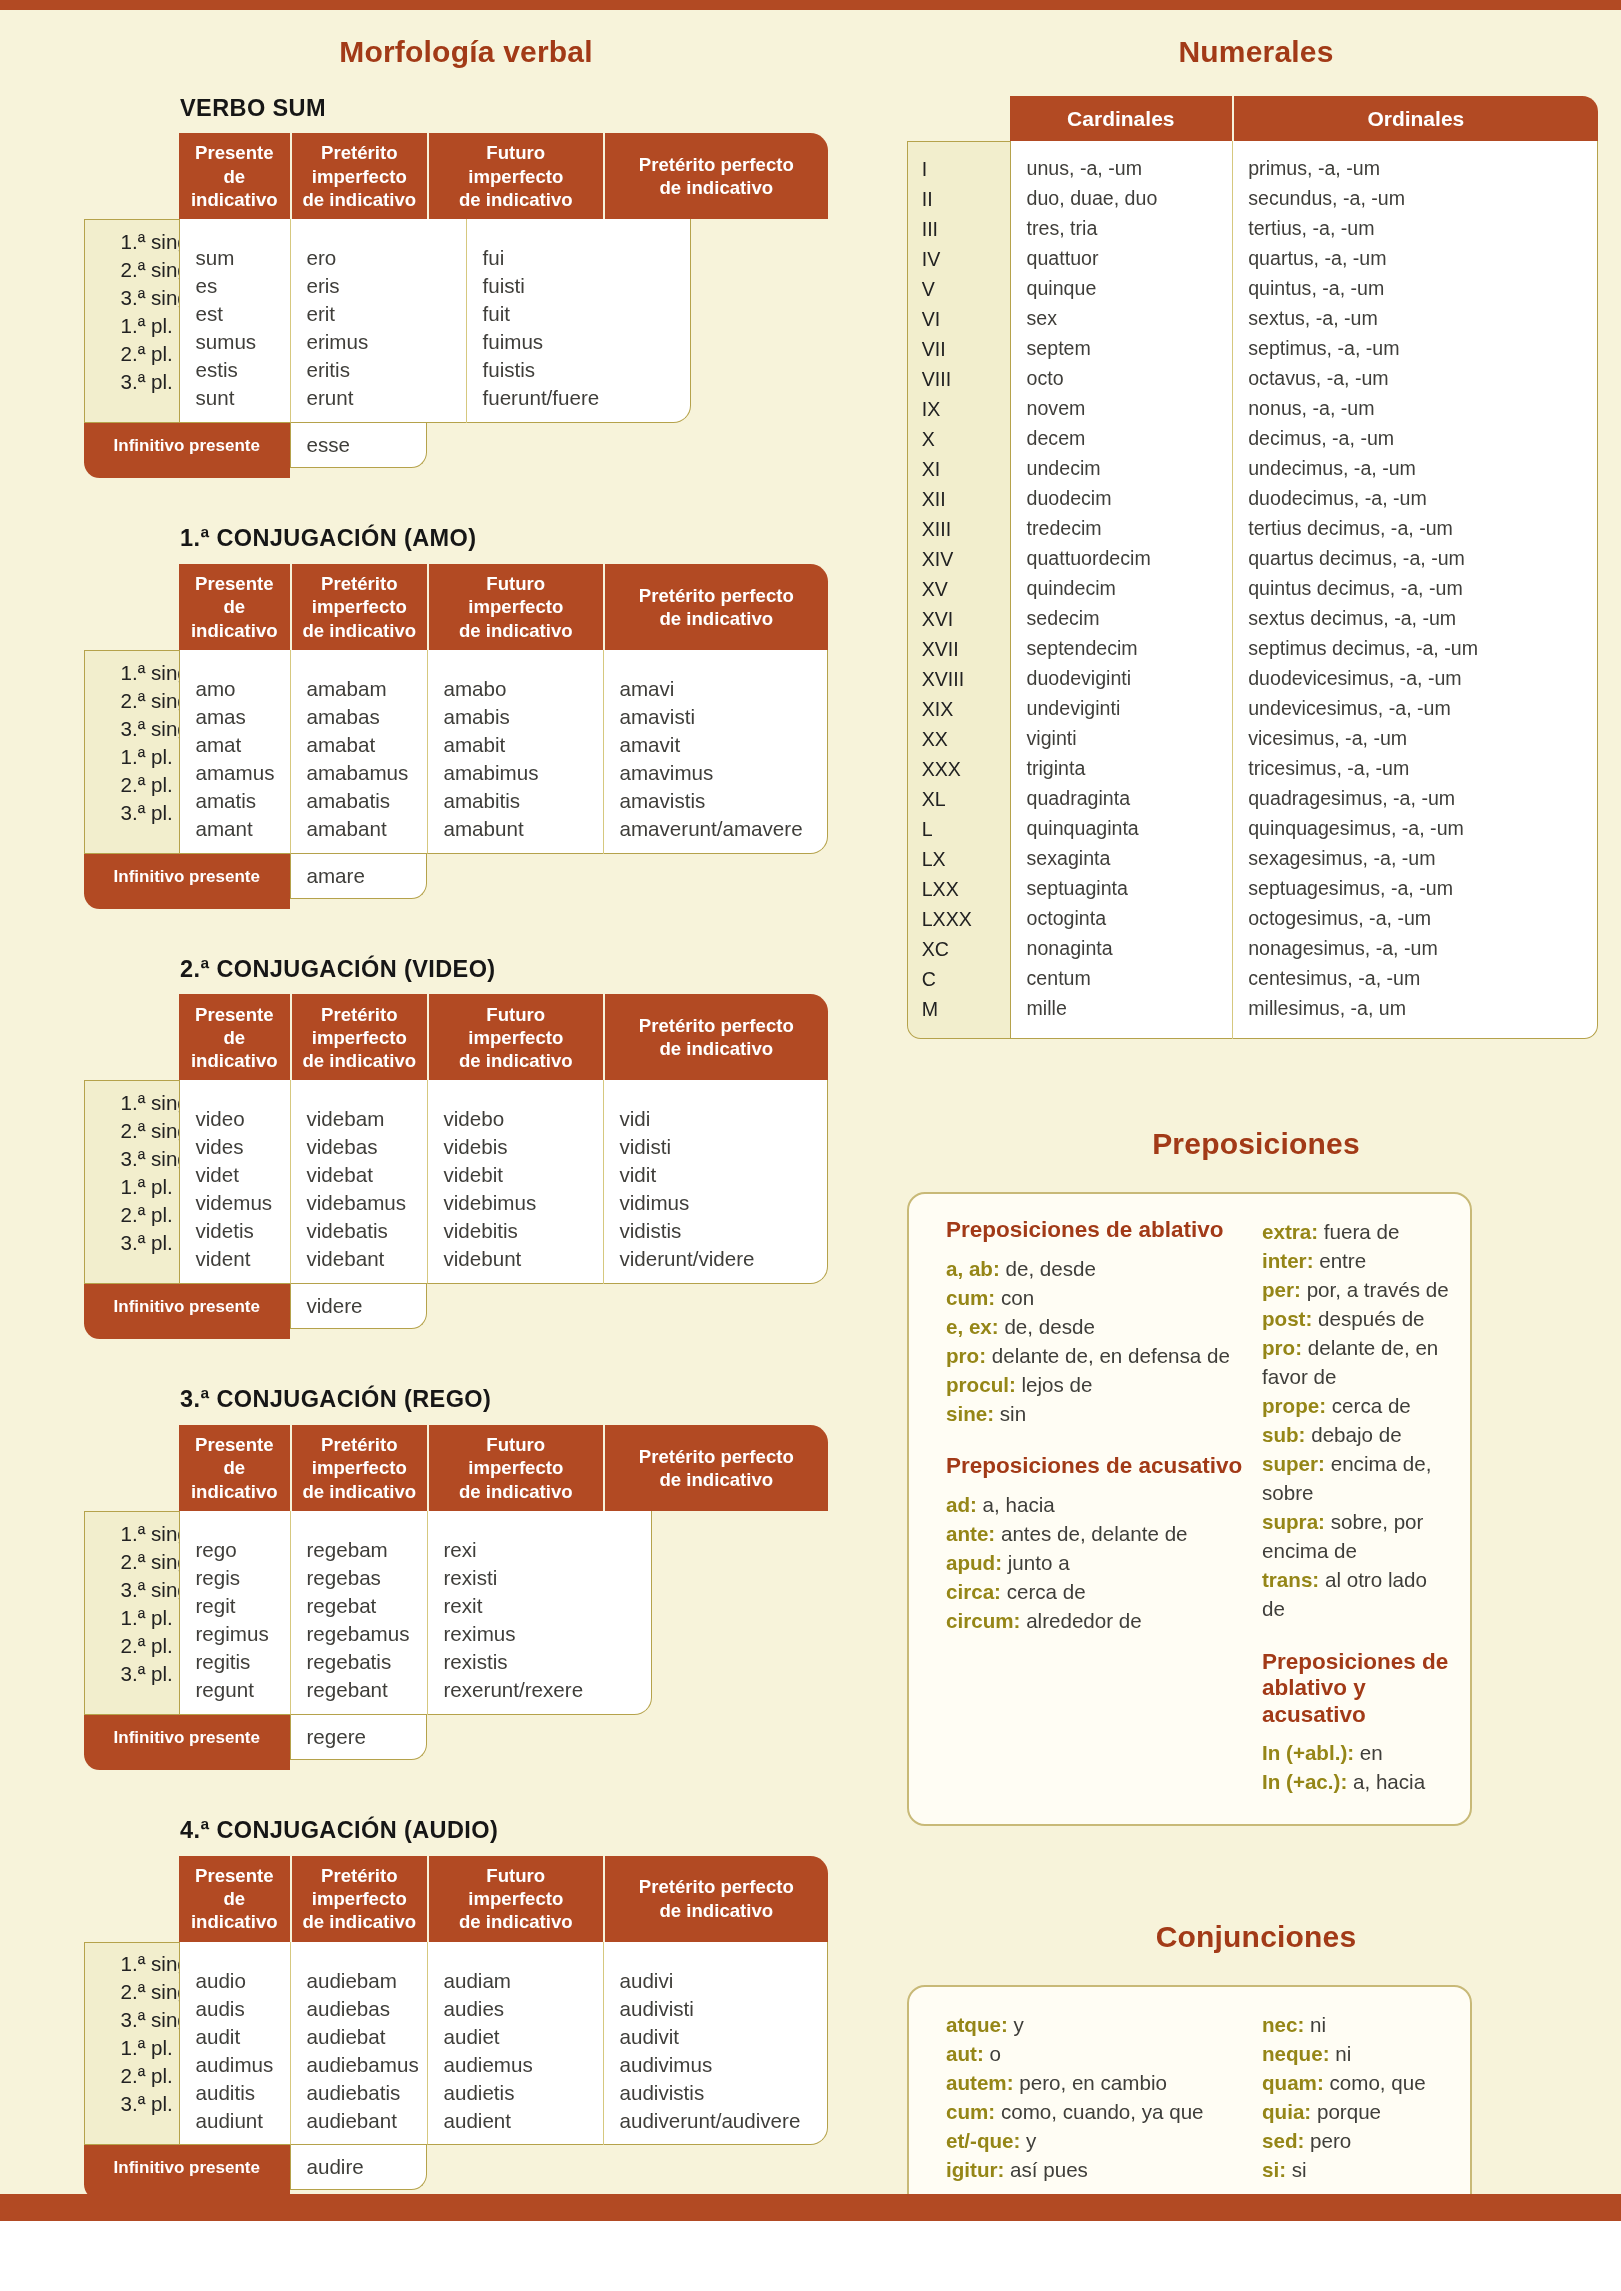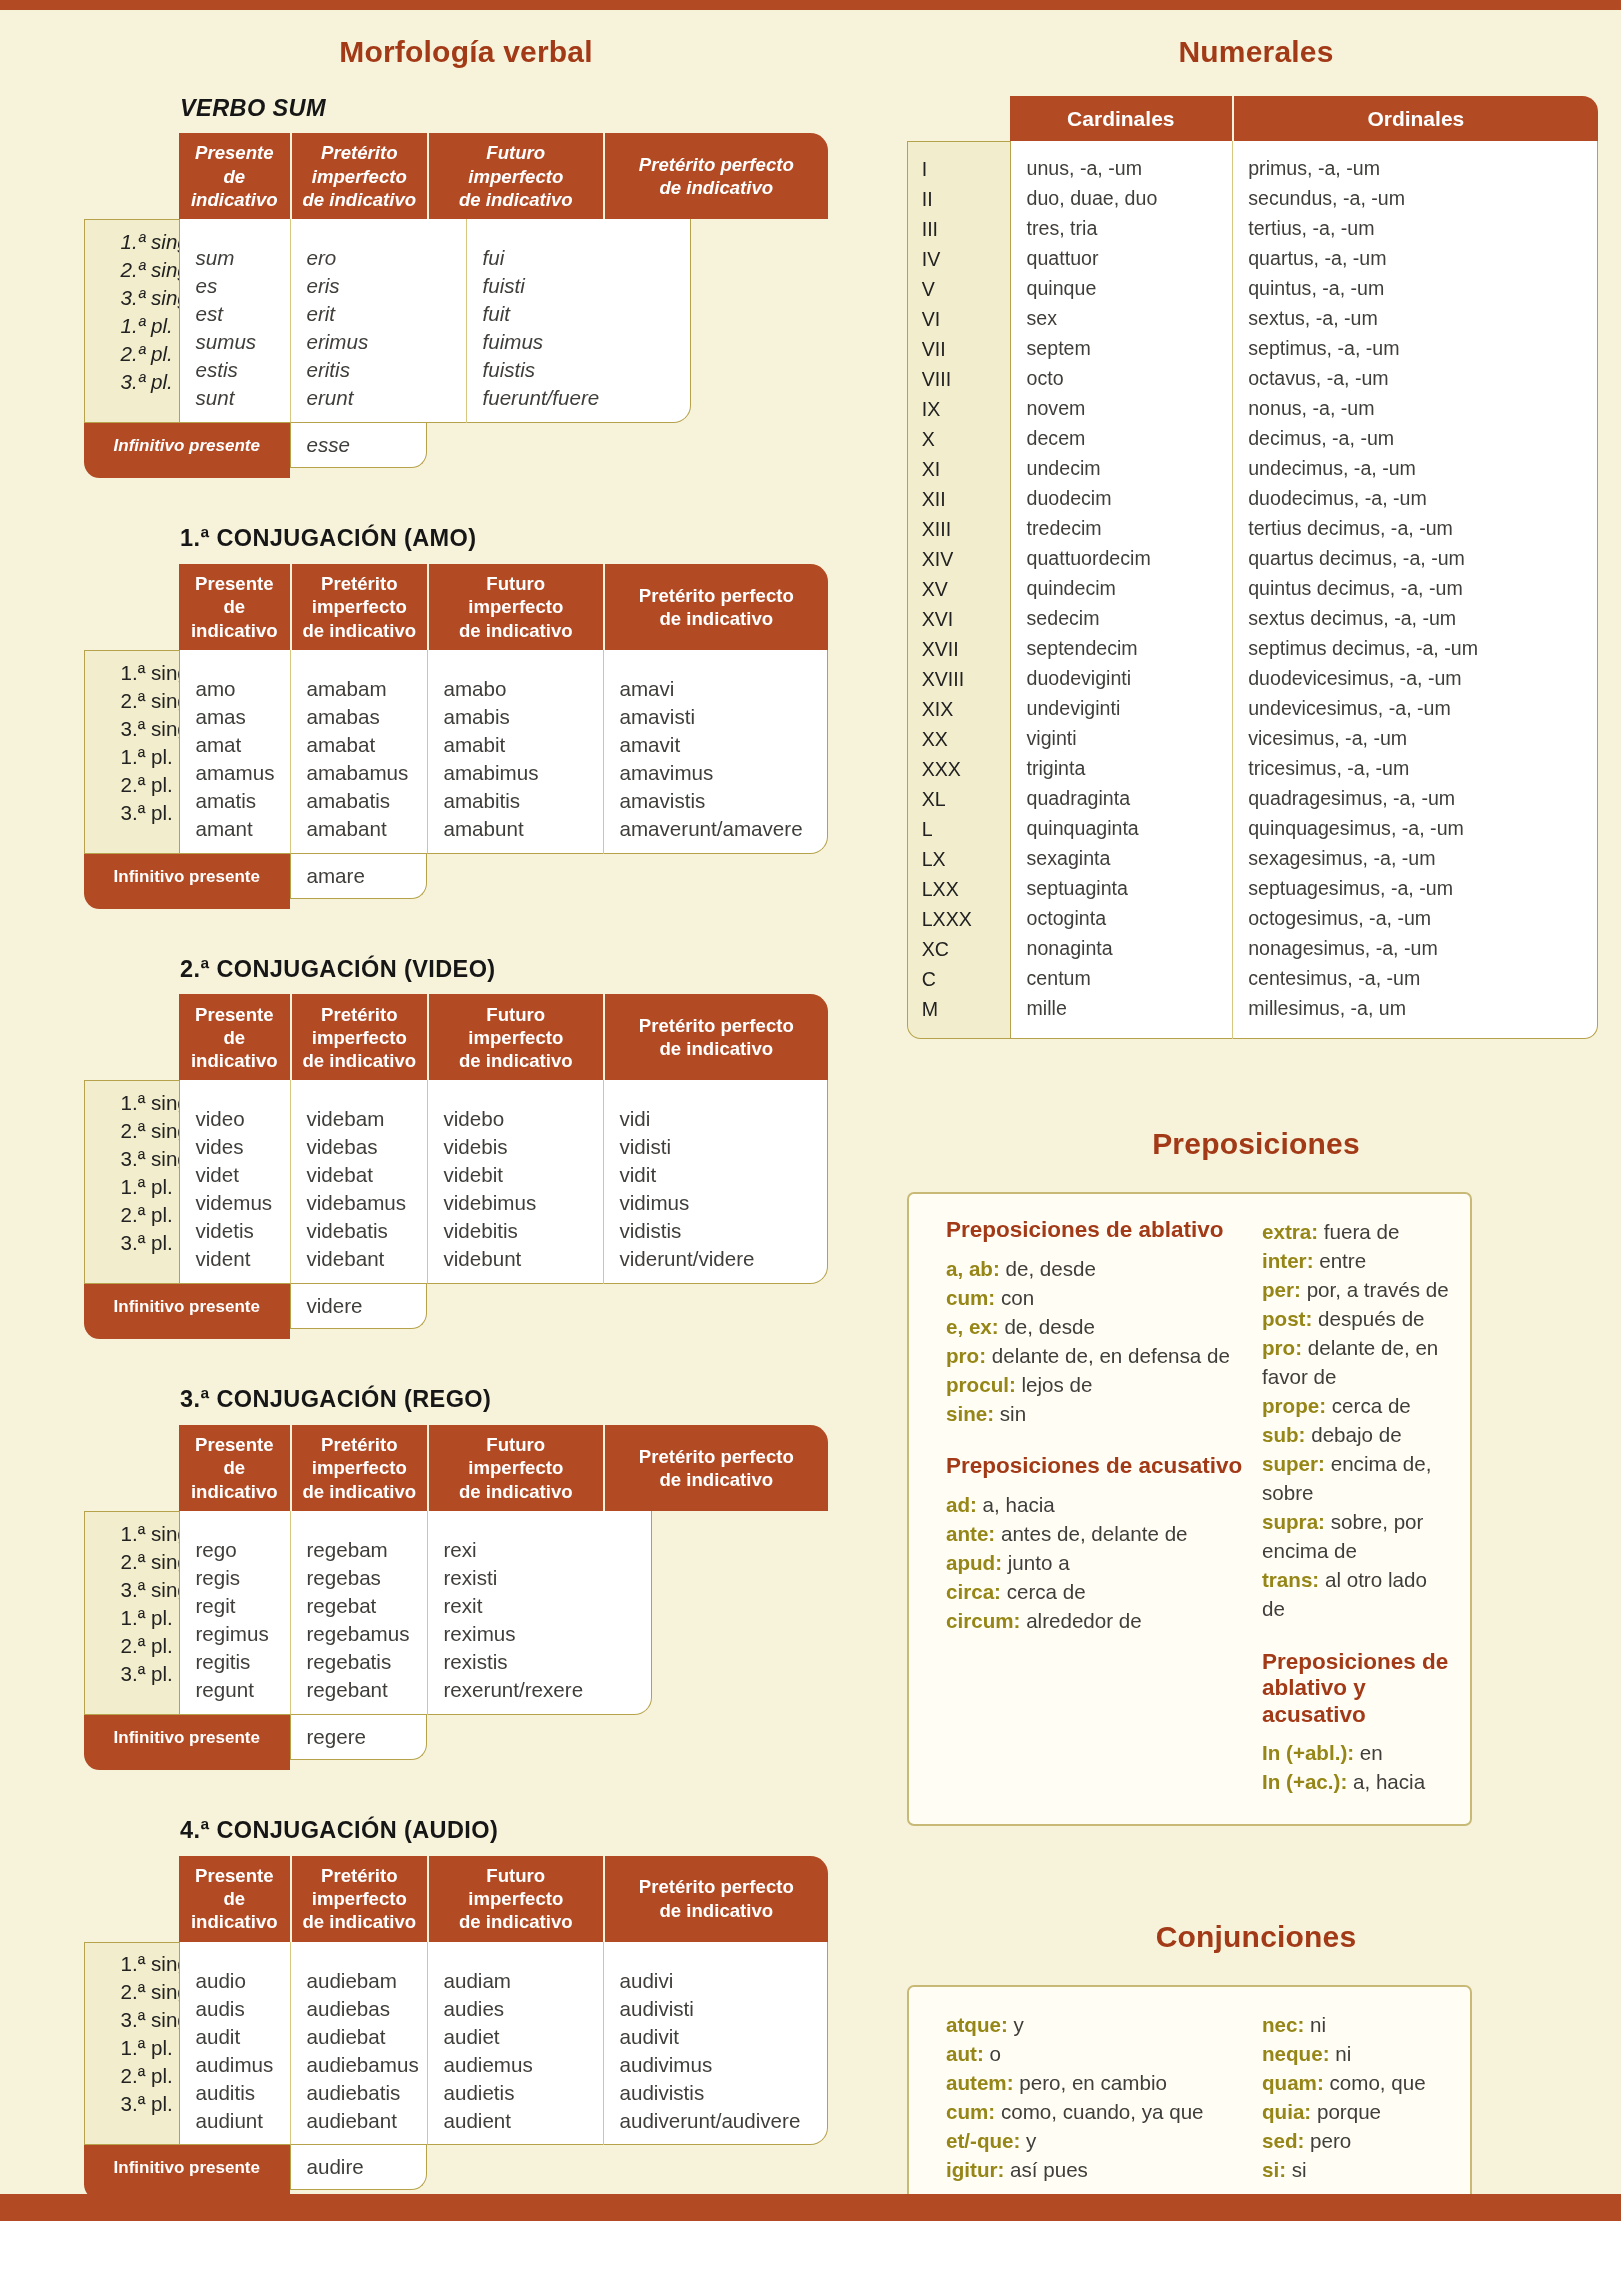--- a/index.html
+++ b/index.html
@@ -21,21 +21,21 @@
   .bottom-white{position:absolute;top:2221px;left:0;width:100%;height:71px;background:#ffffff;}
 
   .left-col{position:absolute;left:74px;top:35px;width:784px;}
   .right-col{position:absolute;left:907px;top:35px;width:698px;}
 
   .section-title{font-size:30px;font-weight:bold;color:var(--red-title);letter-spacing:0.2px;text-align:center;}
 
   
   .verb-area{margin-top:25.5px;}
   .verb-block{margin-top:47px;}
-  .verb-block:first-child{margin-top:0;font-style:italic;}
+  .verb-block:first-child{margin-top:0;}
   .vt-caption{font-size:23.5px;font-weight:bold;color:#161616;margin:0 0 11.8px 106px;letter-spacing:0.4px;}
   .vtable{width:745px;margin-left:9.8px;}
   .vt-header{display:flex;margin-left:95px;height:86px;}
   .vt-hcell{background:var(--red);color:#fff;font-weight:bold;font-size:18.6px;line-height:1.25;
             display:flex;align-items:center;justify-content:center;text-align:center;white-space:pre-line;}
   .vt-hcell + .vt-hcell{border-left:2.9px solid var(--cream);}
   .w1{width:111px;} .w2{width:137px;} .w3{width:176px;} .w4{width:225px;}
   .vt-hcell.w4{border-top-right-radius:17.6px;}
   .vt-body{display:flex;}
   .vt-label-col{width:95px;background:var(--label-cream);border:1px solid var(--olive);border-right:none;
@@ -66,21 +66,21 @@
   .num-col.card{width:222px;background:#fff;border-left:1px solid var(--olive);border-bottom:1px solid var(--olive);}
   .num-col.ord{width:367px;background:#fff;border-left:1px solid var(--olive-light);
                border-right:1px solid var(--olive);border-bottom:1px solid var(--olive);
                border-bottom-right-radius:13.7px;}
   .num-cell{height:30px;line-height:30px;font-size:19.6px;color:var(--ink);padding-left:15.7px;white-space:nowrap;}
   .num-col.roman .num-cell{padding-left:13.7px;color:#222;}
 
   
   .prep-title{margin-top:88px;}
   .conj-title{margin-top:94px;}
-  .info-box{border:2px solid var(--box-border);border-radius:7px;background:#fffdf4;
+  .info-box{border:2px solid var(--box-border);border-radius:18px;background:#fffdf4;
             margin-top:31px;width:565px;display:flex;padding:23.5px 17.6px 27.4px 37px;}
   .box-col{}
   .col-a{width:316px;}
   .col-b{flex:1;}
   .group-heading{color:var(--red-title);font-weight:bold;font-size:22.5px;line-height:1.18;margin:25.5px 0 9.8px;}
   .group-heading:first-child{margin-top:0;}
   .entry{font-size:20.6px;line-height:29px;color:var(--ink);}
   .lat{color:var(--olive-text);font-weight:bold;}
 </style>
 </head>

